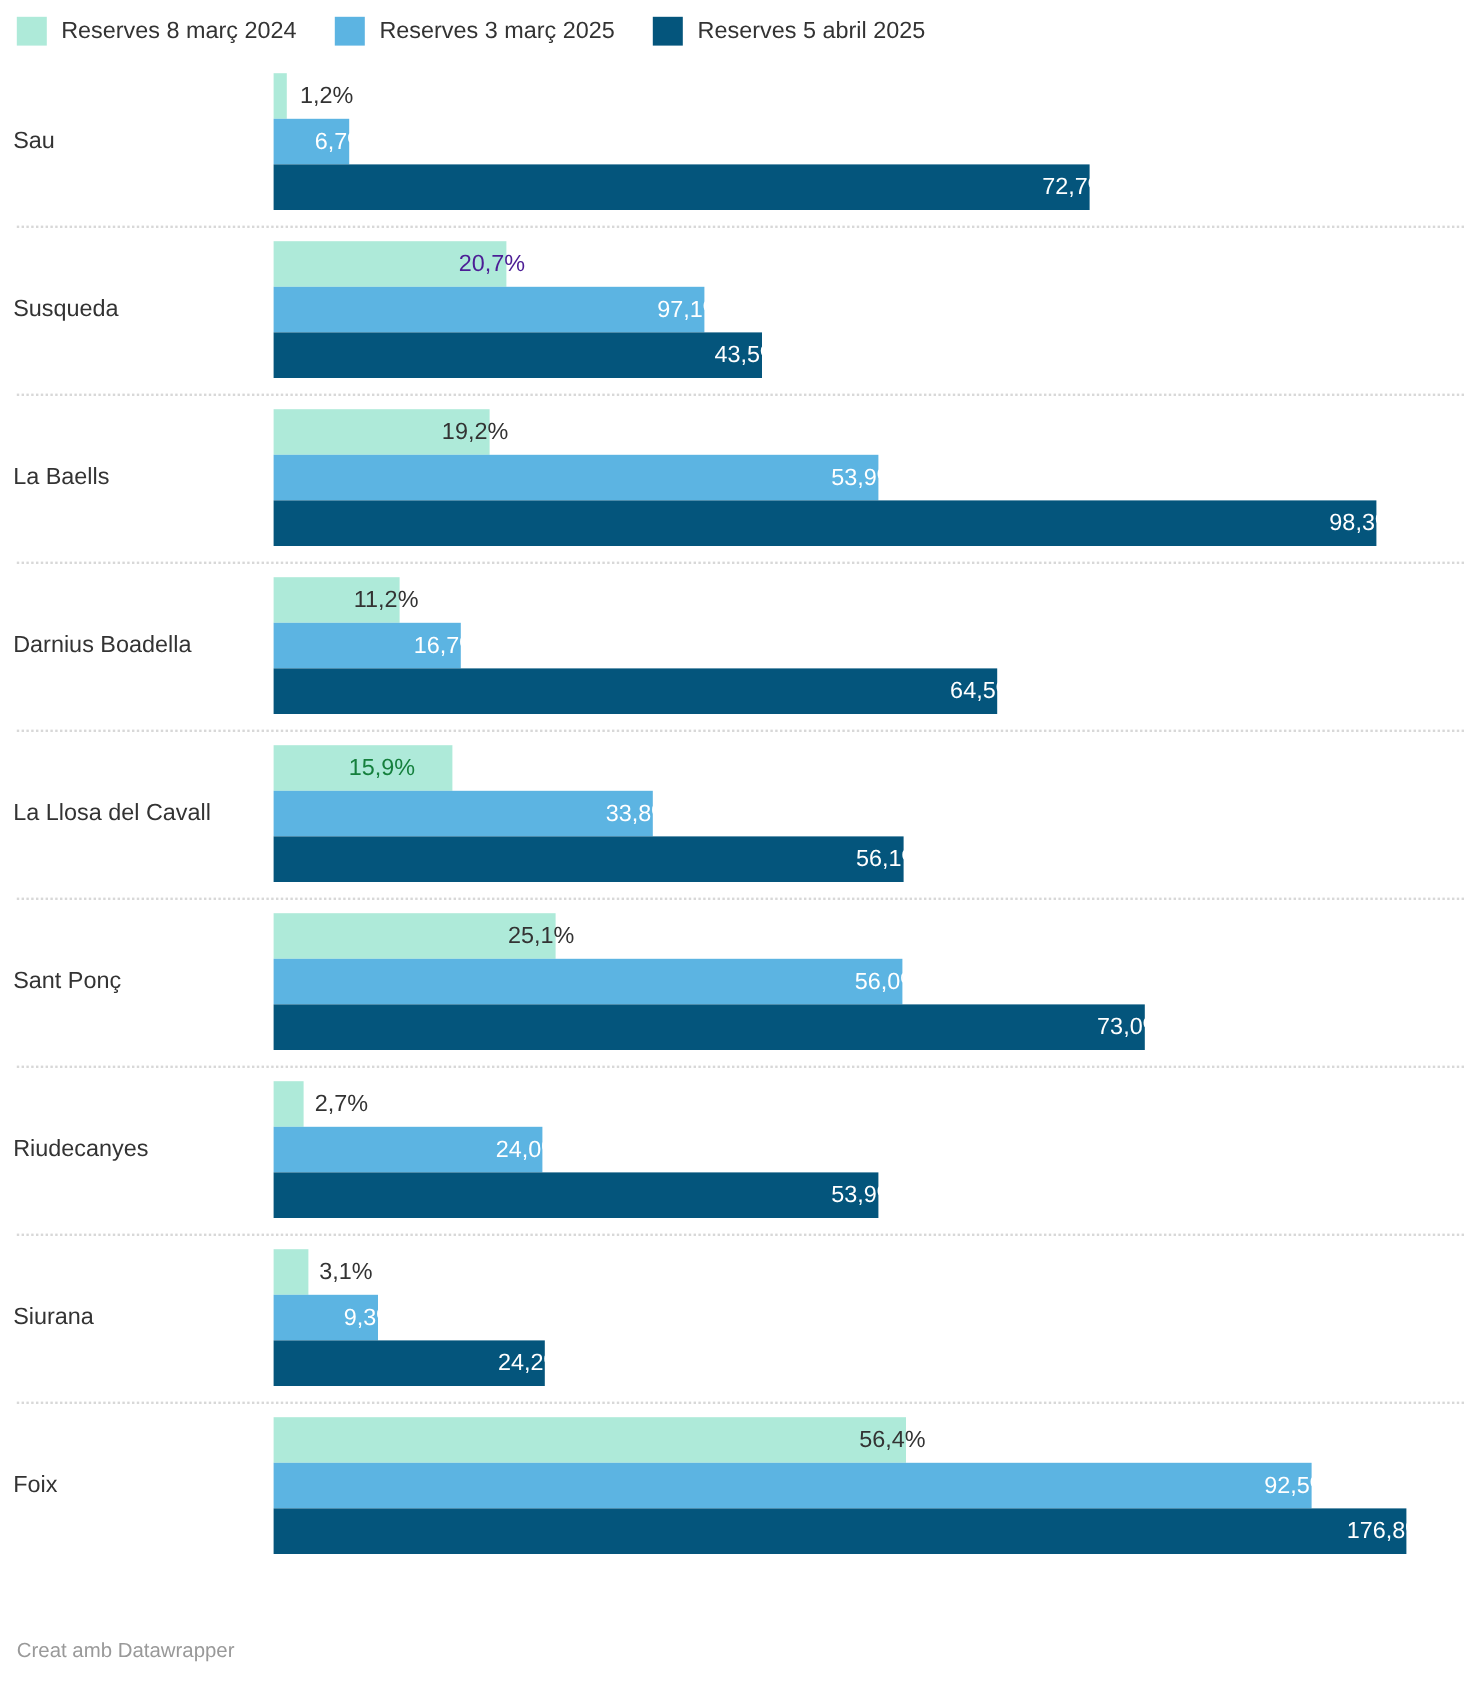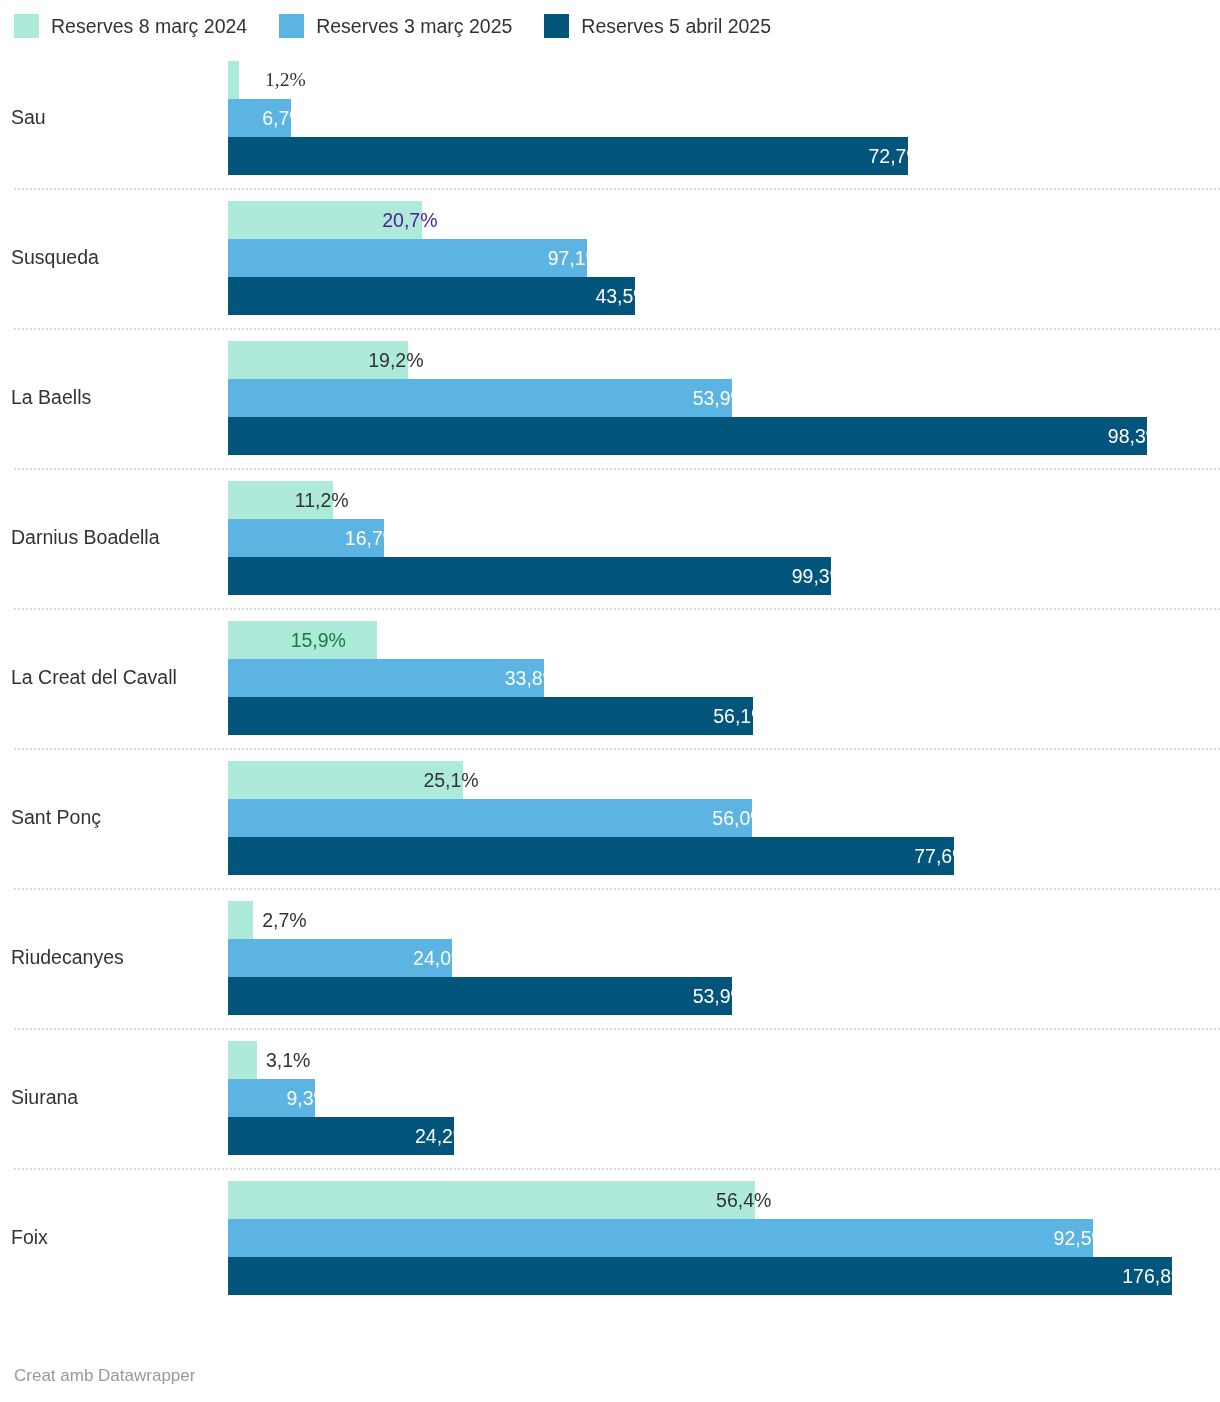--- a/index.html
+++ b/index.html
@@ -131,21 +131,21 @@
     <span class="legend-label">Reserves 5 abril 2025</span>
   </div>
 </div>
 
 <div id="chart">
     <div class="row">
       <div class="row-label">Sau</div>
       <div class="bars">
         <div class="bar-wrap">
           <div class="bar" style="width: 11.22px; background: rgb(174, 234, 217);"></div>
-          <span class="bar-value outside" style="left: 28px; color: rgb(51, 51, 51); font-family: Liberation Serif, serif;">1,2%</span>
+          <span class="bar-value outside" style="left: 13px; color: rgb(51, 51, 51);">1,2%</span>
         </div>
         <div class="bar-wrap">
           <div class="bar" style="width: 62.645px; background: rgb(92, 180, 226);"></div>
           <span class="bar-value inside" style="width: 62.645px; color: rgb(255, 255, 255);">6,7%</span>
         </div>
         <div class="bar-wrap">
           <div class="bar" style="width: 679.745px; background: rgb(4, 85, 124);"></div>
           <span class="bar-value inside" style="width: 679.745px; color: rgb(255, 255, 255);">72,7%</span>
         </div>
       </div>
@@ -193,27 +193,27 @@
         <div class="bar-wrap">
           <div class="bar" style="width: 104.72px; background: rgb(174, 234, 217);"></div>
           <span class="bar-value inside" style="width: 104.72px; color: rgb(51, 51, 51);">11,2%</span>
         </div>
         <div class="bar-wrap">
           <div class="bar" style="width: 156.145px; background: rgb(92, 180, 226);"></div>
           <span class="bar-value inside" style="width: 156.145px; color: rgb(255, 255, 255);">16,7%</span>
         </div>
         <div class="bar-wrap">
           <div class="bar" style="width: 603.075px; background: rgb(4, 85, 124);"></div>
-          <span class="bar-value inside" style="width: 603.075px; color: rgb(255, 255, 255);">99,3%</span>
-        </div>
-      </div>
-    </div>
-    <div class="row">
-      <div class="row-sep"></div>
-      <div class="row-label">La Creat del Cavall</div>
+          <span class="bar-value inside" style="width: 603.075px; color: rgb(255, 255, 255);">64,5%</span>
+        </div>
+      </div>
+    </div>
+    <div class="row">
+      <div class="row-sep"></div>
+      <div class="row-label">La Llosa del Cavall</div>
       <div class="bars">
         <div class="bar-wrap">
           <div class="bar" style="width: 148.665px; background: rgb(174, 234, 217);"></div>
           <span class="bar-value inside" style="width: 148.665px; color: #15803d; text-align: center;">15,9%</span>
         </div>
         <div class="bar-wrap">
           <div class="bar" style="width: 316.03px; background: rgb(92, 180, 226);"></div>
           <span class="bar-value inside" style="width: 316.03px; color: rgb(255, 255, 255);">33,8%</span>
         </div>
         <div class="bar-wrap">
@@ -229,21 +229,21 @@
         <div class="bar-wrap">
           <div class="bar" style="width: 234.685px; background: rgb(174, 234, 217);"></div>
           <span class="bar-value inside" style="width: 234.685px; color: rgb(51, 51, 51);">25,1%</span>
         </div>
         <div class="bar-wrap">
           <div class="bar" style="width: 523.6px; background: rgb(92, 180, 226);"></div>
           <span class="bar-value inside" style="width: 523.6px; color: rgb(255, 255, 255);">56,0%</span>
         </div>
         <div class="bar-wrap">
           <div class="bar" style="width: 725.56px; background: rgb(4, 85, 124);"></div>
-          <span class="bar-value inside" style="width: 725.56px; color: rgb(255, 255, 255);">77,6%</span>
+          <span class="bar-value inside" style="width: 725.56px; color: rgb(255, 255, 255);">73,0%</span>
         </div>
       </div>
     </div>
     <div class="row">
       <div class="row-sep"></div>
       <div class="row-label">Riudecanyes</div>
       <div class="bars">
         <div class="bar-wrap">
           <div class="bar" style="width: 25.245px; background: rgb(174, 234, 217);"></div>
           <span class="bar-value outside" style="left: 25.245px; color: rgb(51, 51, 51);">2,7%</span>

